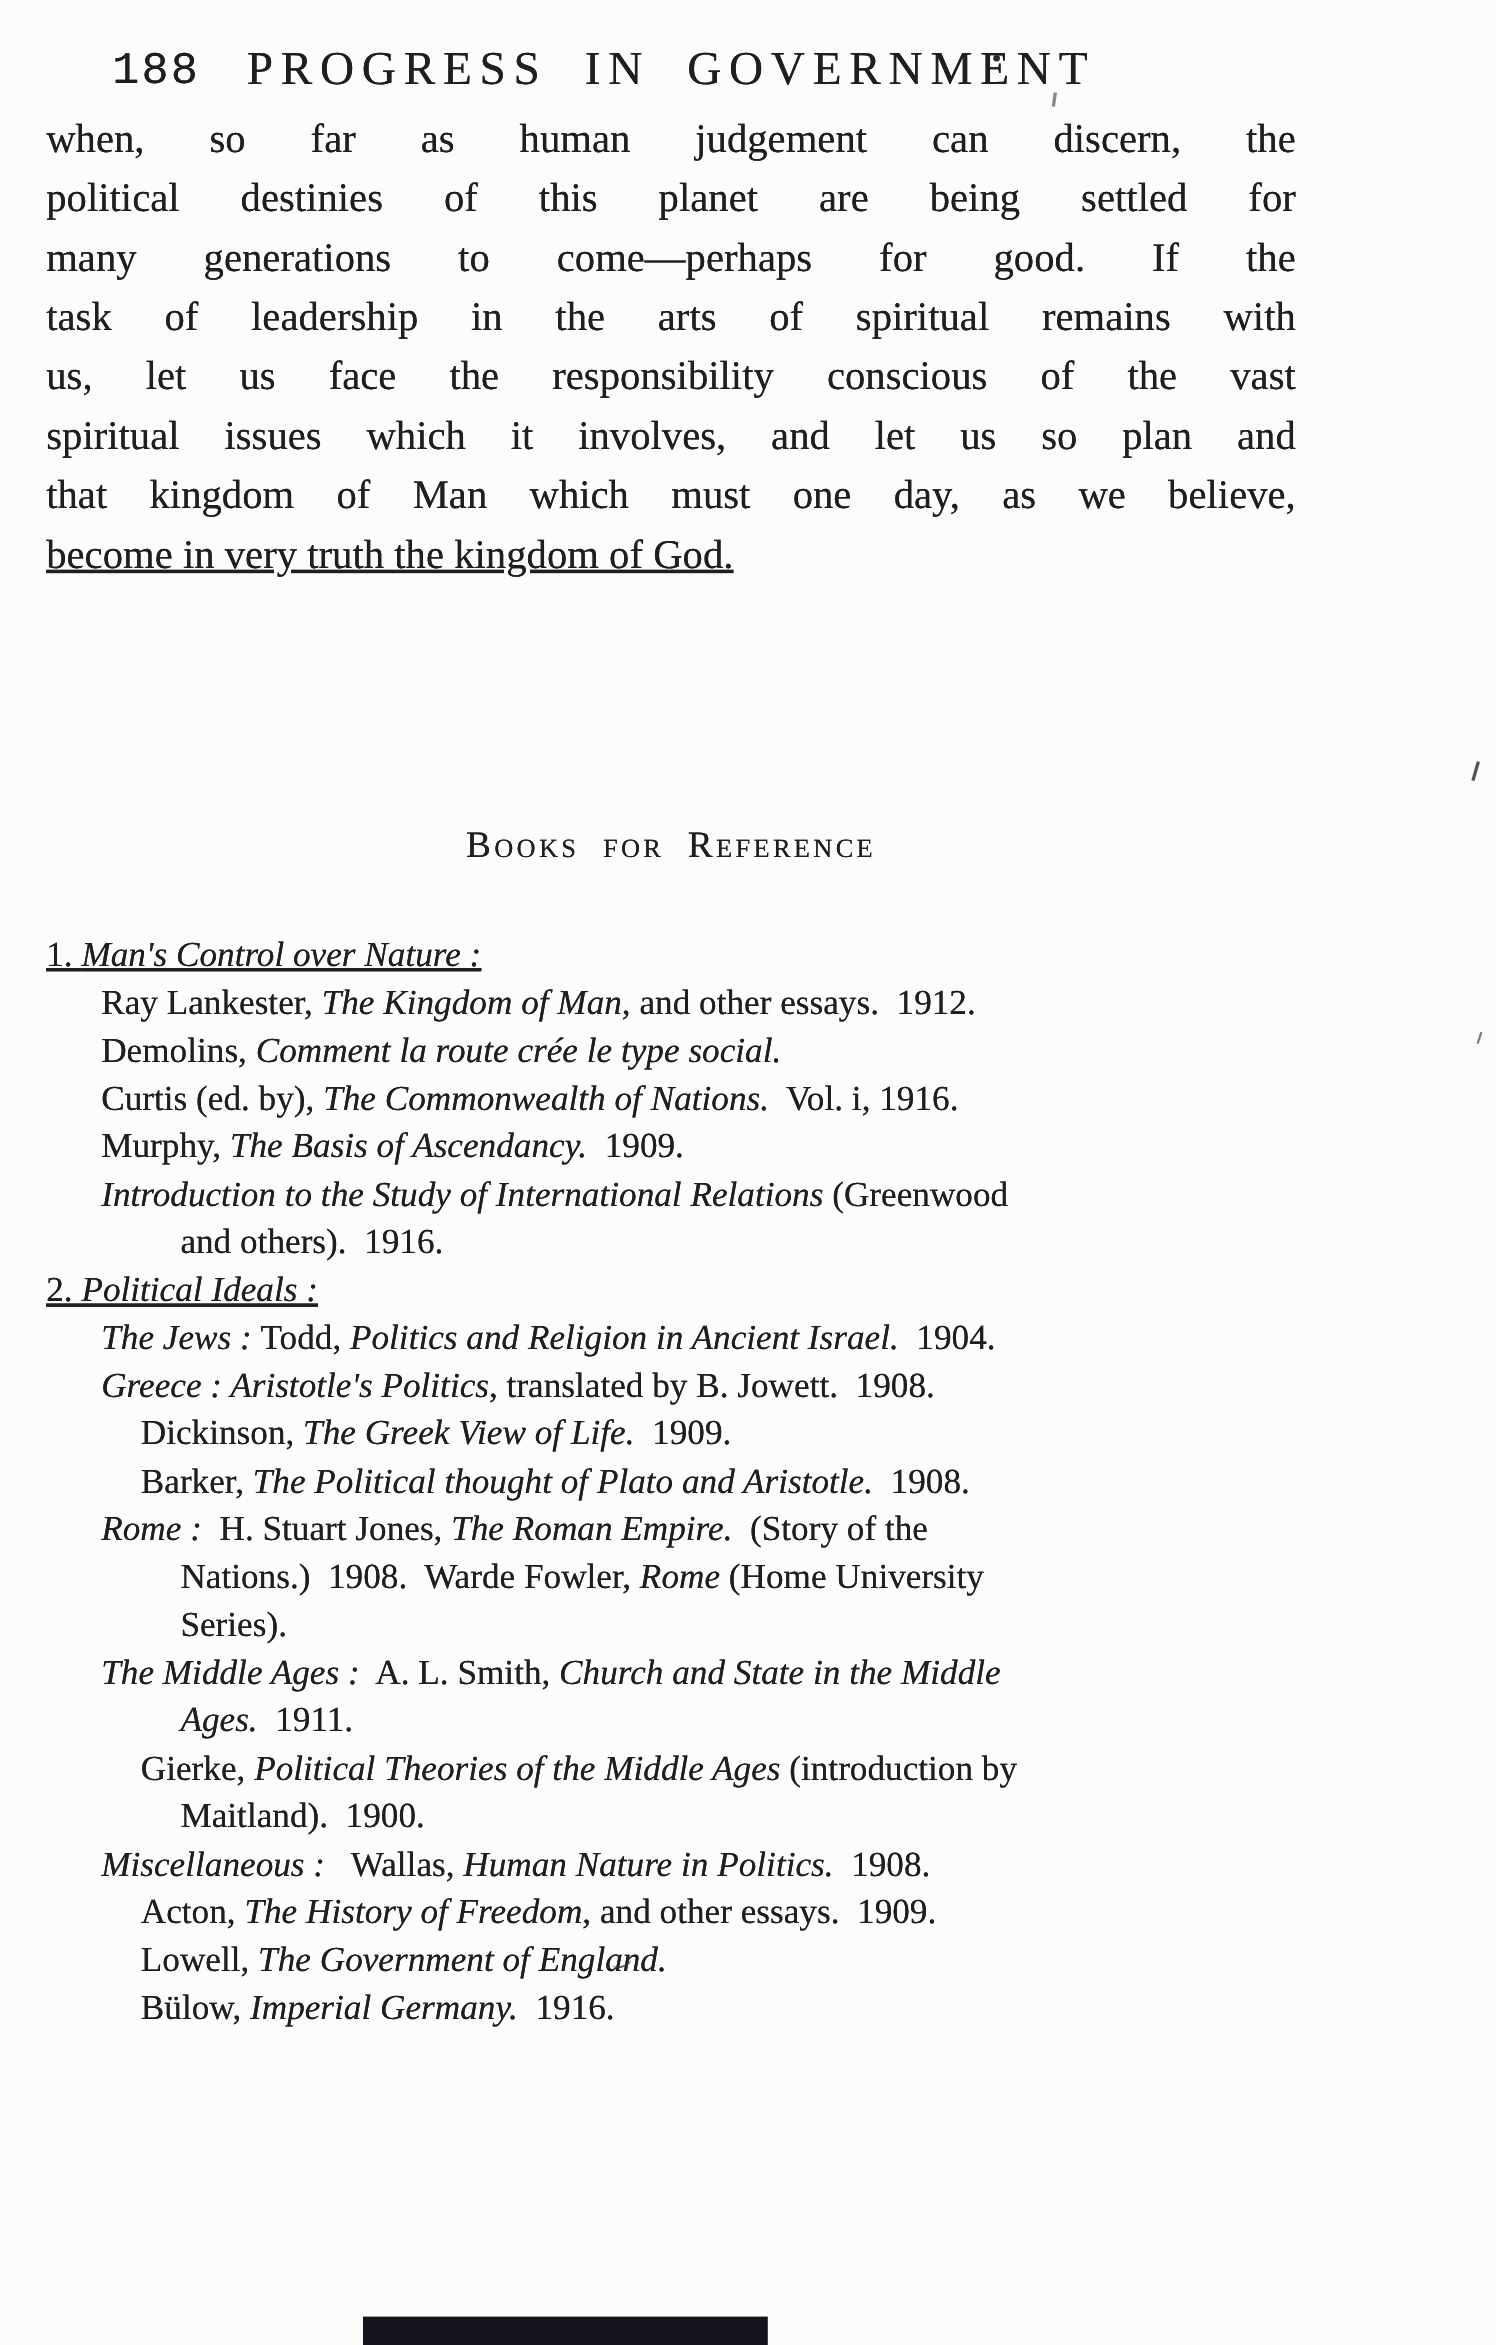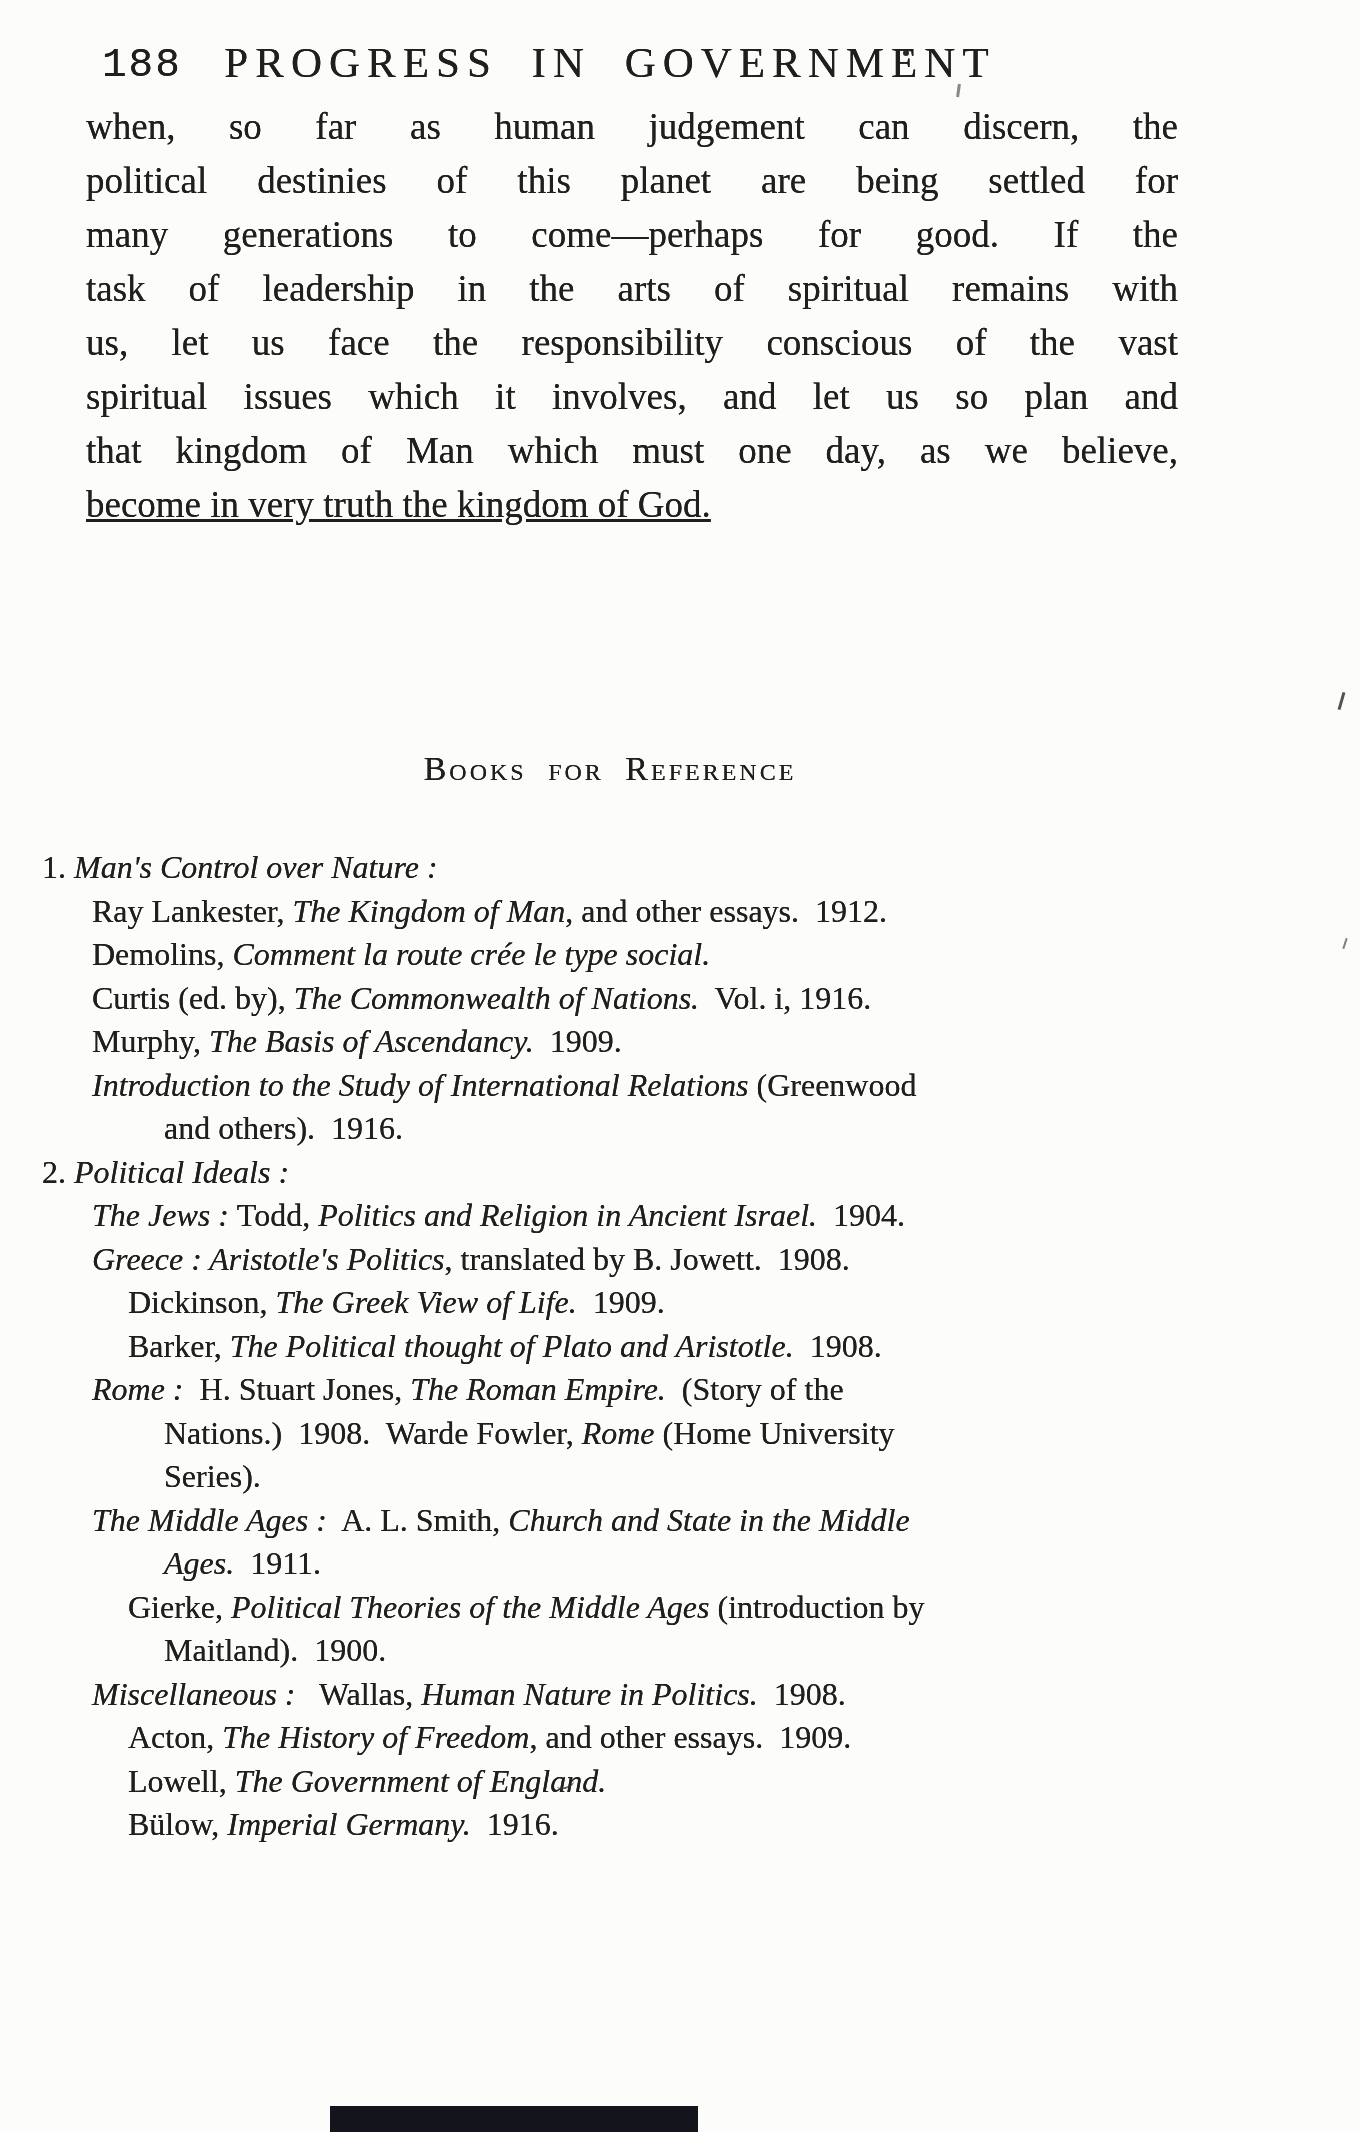--- a/index.html
+++ b/index.html
@@ -27,42 +27,42 @@
     letter-spacing: 7px; word-spacing: 16px;
     text-shadow: 0 0 0.6px currentColor;
   }
 
   
   .paragraph {
     position: absolute; left: 42px; top: 100px; width: 1136px;
     font-size: 37px; line-height: 54px;
     text-shadow: 0 0 0.4px currentColor;
   }
-  .par-line { text-align: justify; text-align-last: justify; margin-left: 44px; }
+  .par-line { text-align: justify; text-align-last: justify; }
   .par-line.last { text-align-last: left; text-decoration: underline; }
 
   
   .section-heading {
     position: absolute; left: 42px; top: 750px; width: 1136px;
     margin: 0; text-align: center;
     font-size: 34px; font-weight: normal;
     font-variant: small-caps;
     letter-spacing: 3px; word-spacing: 10px;
     text-shadow: 0 0 0.6px currentColor;
   }
 
   
   .references {
     position: absolute; left: 42px; top: 846px; width: 1170px;
     font-size: 32px; line-height: 43.5px;
     white-space: pre-wrap;
     text-shadow: 0 0 0.4px currentColor;
   }
   .ref-line { min-height: 43.5px; }
-  .ref-line.indent-0 { padding-left: 0; }
+  .ref-line.indent-0 { padding-left: 0; text-decoration: underline; }
   .ref-line.indent-1 { padding-left: 50px; }
   .ref-line.indent-2 { padding-left: 86px; }
   .ref-line.indent-3 { padding-left: 122px; }
   .ref-line .it { font-style: italic; }
 
   
   .speck { position: absolute; background: #2a2826; }
   .speck-dot    { left: 903px; top: 50px; width: 6px; height: 6px; border-radius: 50%; }
   .speck-tick-1 { left: 957px; top: 84px; width: 3px; height: 13px; transform: rotate(8deg); opacity: .55; }
   .speck-slash  { left: 1340px; top: 692px; width: 3px; height: 18px; transform: rotate(16deg); opacity: .8; }

